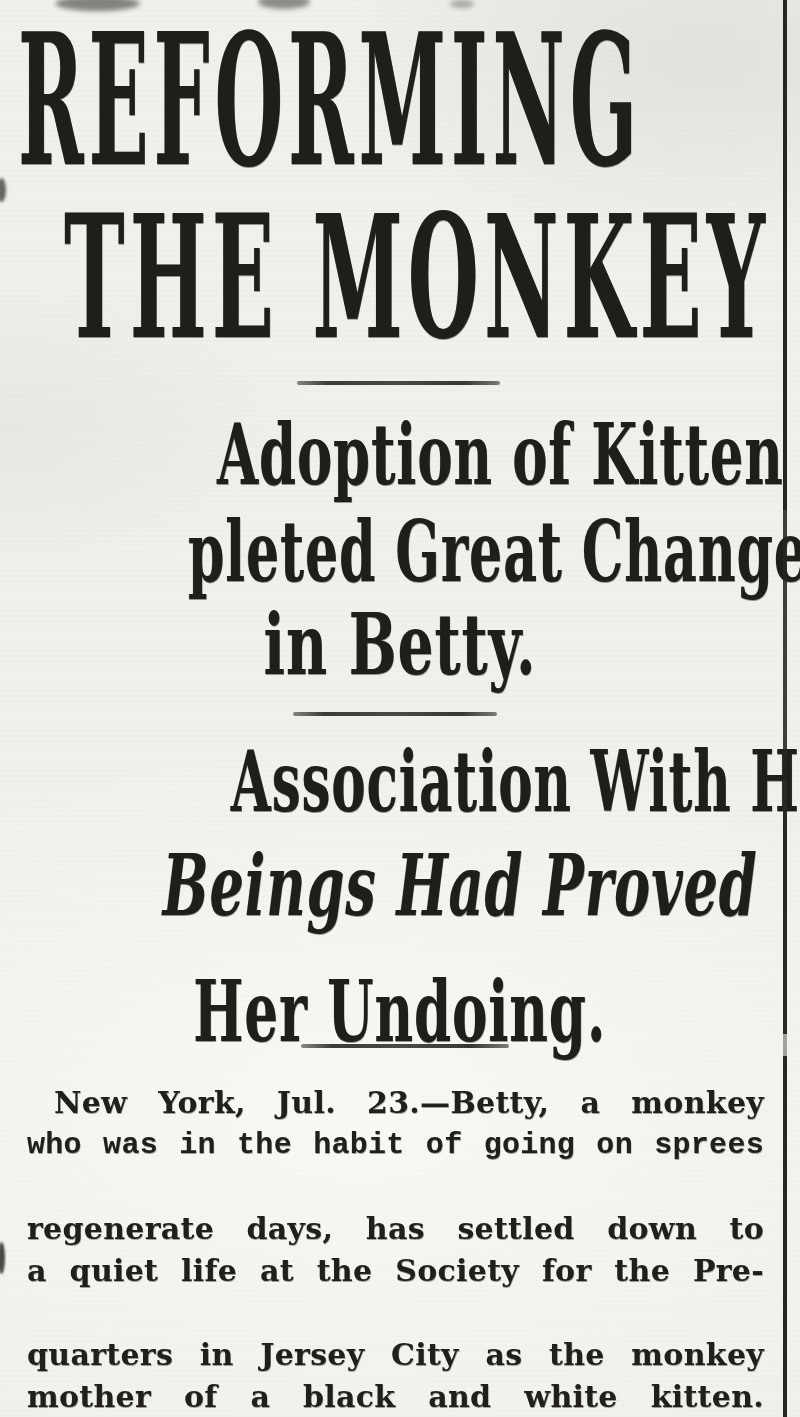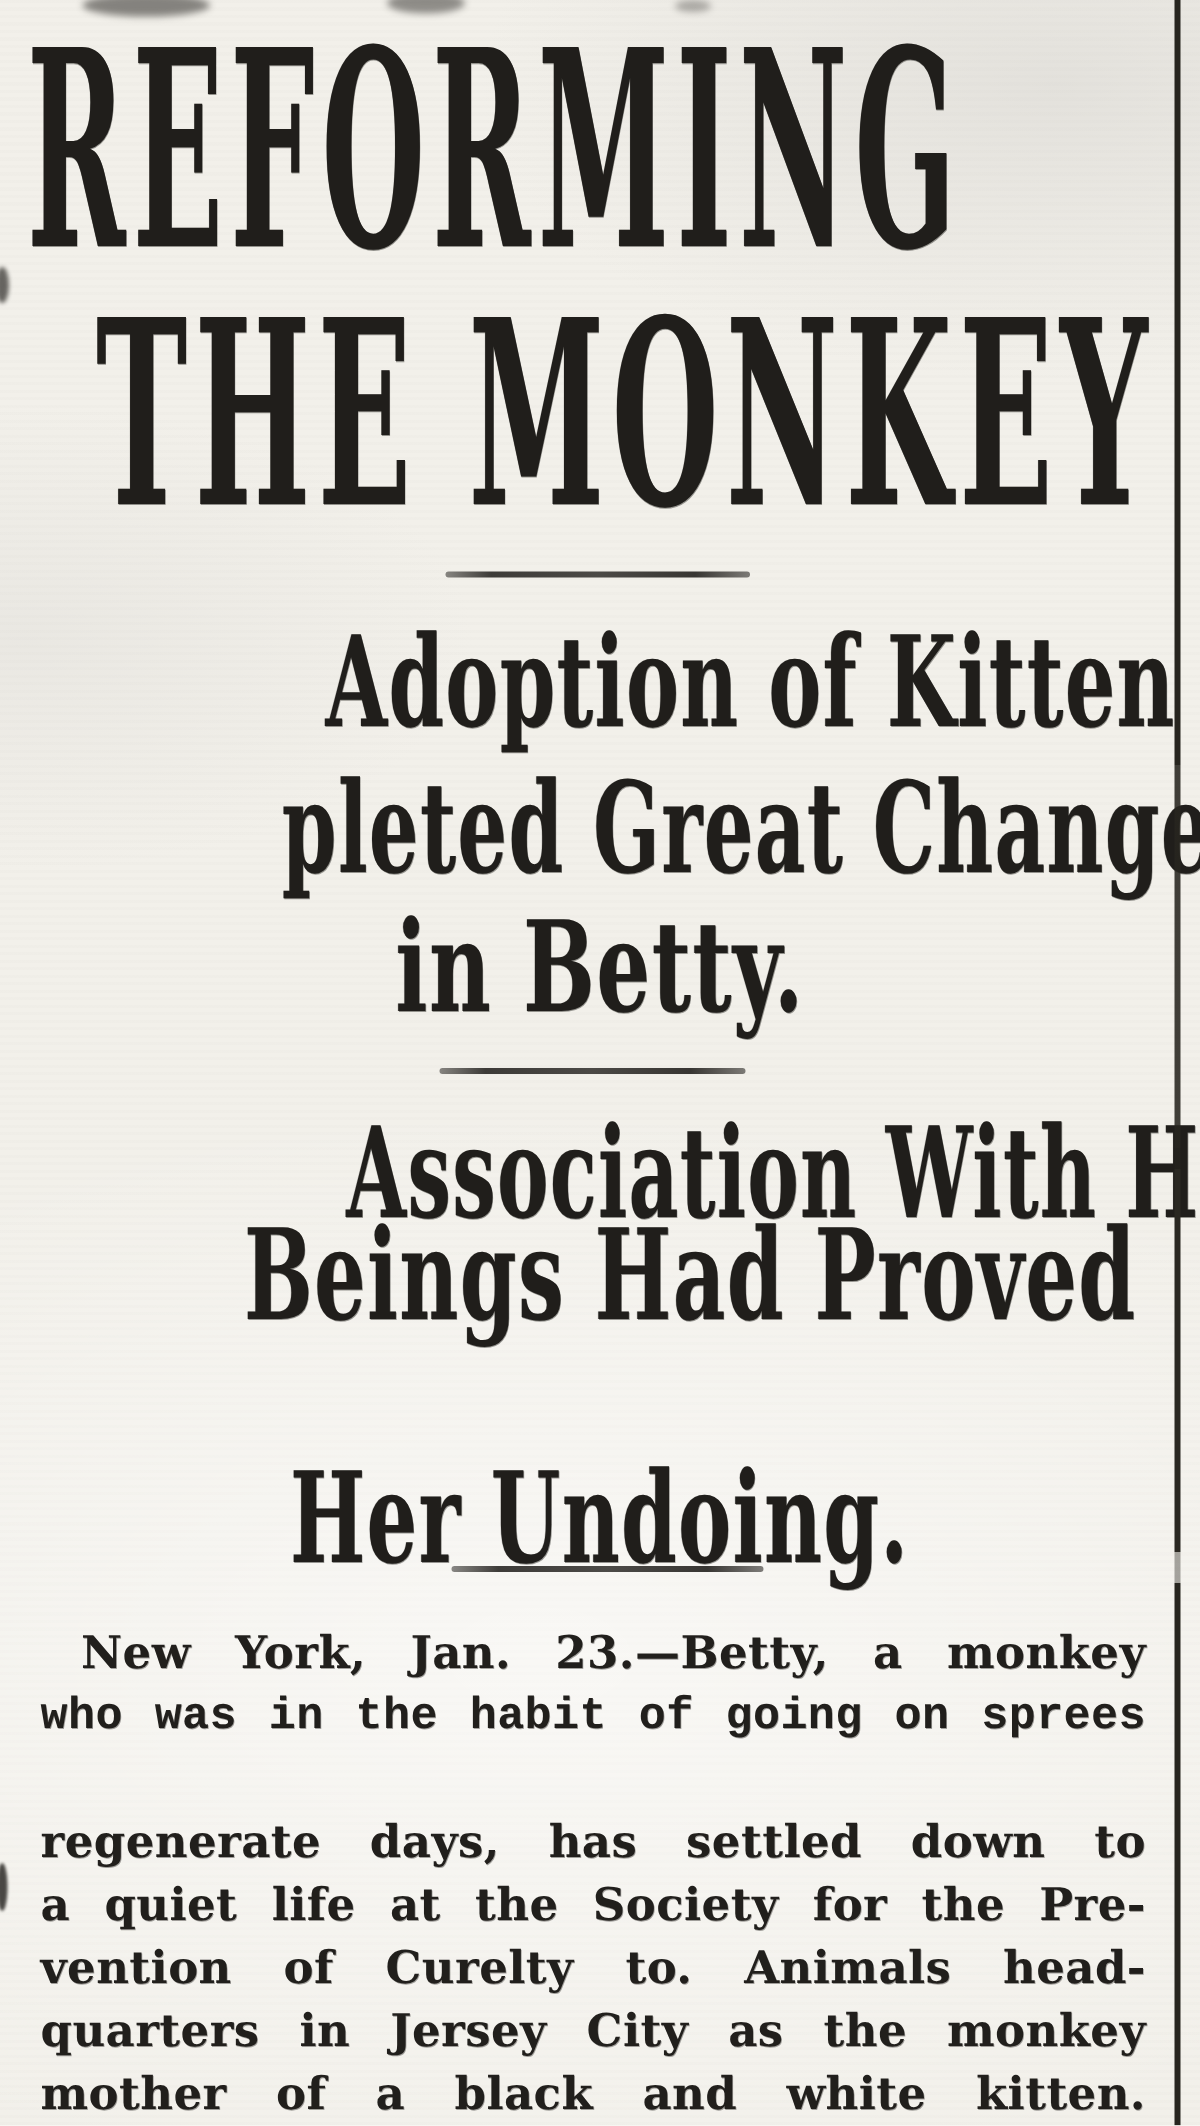--- a/index.html
+++ b/index.html
@@ -18,21 +18,21 @@
   
   .hl{position:absolute;line-height:1;font-weight:700;white-space:nowrap;}
   .hl .fit{display:inline-block;white-space:nowrap;transform-origin:left top;letter-spacing:0.06em;}
   .hl1{left:18px;top:9px;font-size:182px;}
   .hl2{left:64px;top:191px;font-size:171px;}
   
   .center-line{position:absolute;left:0;width:800px;text-align:center;line-height:1;font-weight:700;}
   .center-line .fit{display:inline-block;white-space:nowrap;transform-origin:center top;letter-spacing:0.015em;}
   .deck{font-size:84px;}
   .s1a{top:413px;} .s1b{top:510px;} .s1c{top:603px;}
-  .s2a{top:740px;} .s2b{top:808px;} .s2c{top:970px;}
+  .s2a{top:740px;} .s2b{top:844px;font-style:italic;} .s2c{top:970px;}
   
   .rule{position:absolute;height:4px;border-radius:2px;
         background:linear-gradient(90deg, rgba(46,44,41,0.55), rgba(46,44,41,0.92) 15%, rgba(46,44,41,0.85) 50%, rgba(46,44,41,0.95) 82%, rgba(46,44,41,0.6));}
   .rule1{left:297px;top:381px;width:203px;}
   .rule2{left:293px;top:712px;width:204px;}
   .rule3{left:301px;top:1044px;width:208px;}
   
   .bl{position:absolute;left:27px;width:737px;font-size:30px;line-height:34px;font-weight:700;
       letter-spacing:0.01em;text-align:justify;text-align-last:justify;text-justify:inter-word;
       color:#211f1c;text-shadow:0.5px 0.5px 0 rgba(33,31,28,0.4);}
@@ -87,22 +87,21 @@
   </div>
   <div class="center-line deck s2b ink">
     <span class="fit" style="transform: scale(0.6465, 1);">Beings Had Proved</span>
   </div>
   <div class="center-line deck s2c ink">
     <span class="fit" style="transform: scale(0.6339, 1);">Her Undoing.</span>
   </div>
 
   <div class="rule rule3"></div>
 
-  <div class="bl bl1">New York, Jan. 23.—Betty, a monkey</div>
+  <div class="bl bl1">New York, Jul. 23.—Betty, a monkey</div>
   <div class="bl bl2">who was in the habit of going on sprees</div>
   <div class="bl bl4">regenerate days, has settled down to</div>
   <div class="bl bl5">a quiet life at the Society for the Pre-</div>
-  <div class="bl bl6">vention of Curelty to. Animals head-</div>
   <div class="bl bl7">quarters in Jersey City as the monkey</div>
   <div class="bl bl8">mother of a black and white kitten.</div>
 
   <div class="column-rule"></div>
 </div>
 
 </body></html>

